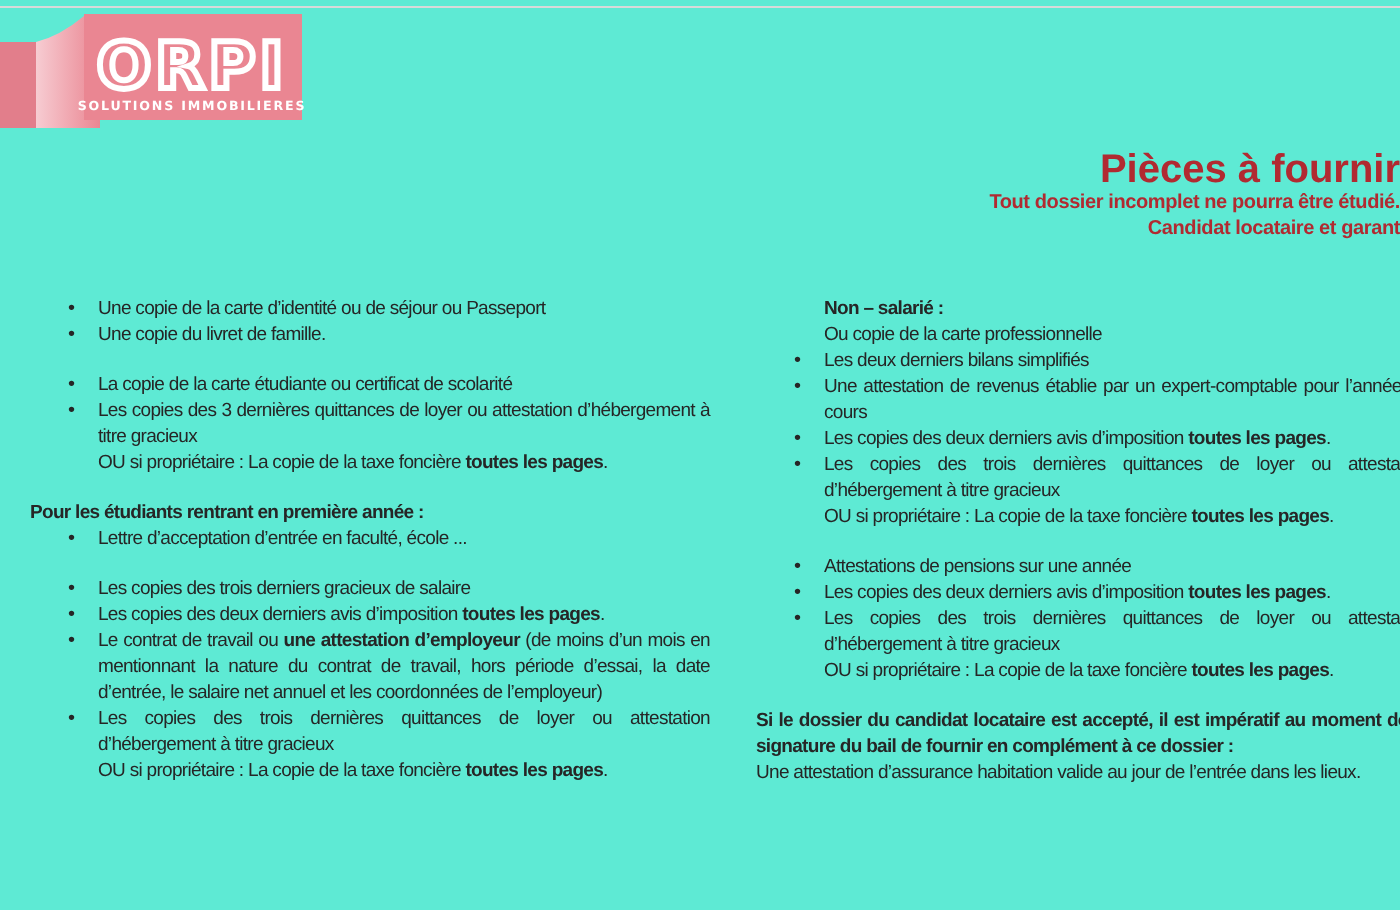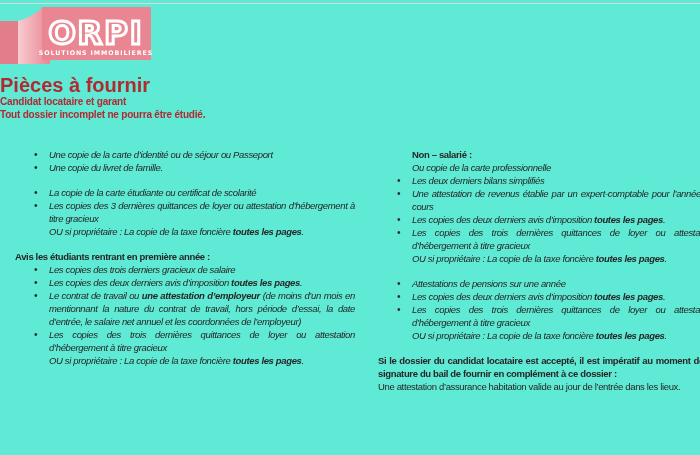--- a/index.html
+++ b/index.html
@@ -6,29 +6,29 @@
   html,body { background:#ffffff; }
   .page {
     position:relative; width:700px; height:455px; background:#5eead4;
     font-family:"Liberation Sans", sans-serif;
     font-size:9.5px; line-height:13px; letter-spacing:-0.35px; color:#262626;
     overflow:hidden;
   }
   .top-line { position:absolute; top:3px; left:0; width:700px; height:1px; background:#d9d9d9; }
   .logo { position:absolute; top:2px; left:0; }
   .logo text { font-family:"DejaVu Sans", sans-serif; }
-  .header { position:absolute; top:74px; left:0; width:700px; text-align:left; letter-spacing:0; }
+  .header { position:absolute; top:74px; left:0; width:700px; text-align:right; letter-spacing:0; }
   .title { font-size:20px; line-height:22px; font-weight:bold; color:#b12a31; }
   .sub { font-size:10px; line-height:12.5px; font-weight:bold; color:#b12a31; letter-spacing:-0.2px; }
   .col { position:absolute; top:148px; }
   .col-left  { left:15px;  width:340px; }
   .col-right { left:378px; width:336px; }
   .blk { margin-bottom:12px; }
   ul { list-style:none; }
-  li { position:relative; padding-left:34px;font-style:italic; }
+  li { position:relative; padding-left:34px; }
   li::before { content:"\2022"; position:absolute; left:19px; top:0; font-size:10px; }
   li.nb::before { content:none; }
   .justify { text-align:justify; }
   .h { font-weight:bold; }
   .ind { margin-left:34px; }
   .bold { font-weight:bold; }
   .closing p { margin:0; }
   .closing .j { text-align:justify; }
 </style>
 </head>
@@ -47,37 +47,40 @@
     </defs>
     <rect x="0" y="19" width="50" height="43" fill="#e27e8b"></rect>
     <path d="M18,19 Q30,16 42,6 L50,6 L50,62 L18,62 Z" fill="url(#foldGrad)"></path>
     <rect x="42" y="5" width="109" height="53" fill="#ea8692"></rect>
     <text x="96" y="42" text-anchor="middle" font-size="32" font-weight="bold" fill="none" stroke="#ffffff" stroke-width="3" letter-spacing="2">ORPI</text>
     <text x="96" y="53" text-anchor="middle" font-size="6.3" font-weight="bold" fill="#ffffff" letter-spacing="0.9">SOLUTIONS IMMOBILIERES</text>
   </svg>
 
   <div class="header">
     <div class="title">Pièces à fournir</div>
+    <div class="sub">Tout dossier incomplet ne pourra être étudié.</div>
     <div class="sub">Candidat locataire et garant</div>
-    <div class="sub">Tout dossier incomplet ne pourra être étudié.</div>
   </div>
 
   <div class="col col-left">
     <ul class="blk">
       <li><span>Une copie de la carte d’identité ou de séjour ou Passeport</span></li>
       <li><span>Une copie du livret de famille.</span></li>
     </ul>
 
     <ul class="blk">
       <li><span>La copie de la carte étudiante ou certificat de scolarité</span></li>
       <li class="justify"><span>Les copies des 3 dernières quittances de loyer ou attestation d’hébergement à titre gracieux</span></li>
       <li class="nb"><span>OU si propriétaire : La copie de la taxe foncière </span><span class="bold">toutes les pages</span><span>.</span></li>
     </ul>
 
-    <div class="h"><span class="bold">Avis les étudiants rentrant en première année</span><span> :</span></div>
+    <div class="h"><span class="bold">Pour les étudiants rentrant en première année</span><span> :</span></div>
+    <ul class="blk">
+      <li><span>Lettre d’acceptation d’entrée en faculté, école ...</span></li>
+    </ul>
 
     <ul class="blk">
       <li><span>Les copies des trois derniers gracieux de salaire</span></li>
       <li><span>Les copies des deux derniers avis d’imposition </span><span class="bold">toutes les pages</span><span>.</span></li>
       <li class="justify"><span>Le contrat de travail ou </span><span class="bold">une attestation d’employeur</span><span> (de moins d’un mois en mentionnant la nature du contrat de travail, hors période d’essai, la date d’entrée, le salaire net annuel et les coordonnées de l’employeur)</span></li>
       <li class="justify"><span>Les copies des trois dernières quittances de loyer ou attestation d’hébergement à titre gracieux</span></li>
       <li class="nb"><span>OU si propriétaire : La copie de la taxe foncière </span><span class="bold">toutes les pages</span><span>.</span></li>
     </ul>
   </div>
 

